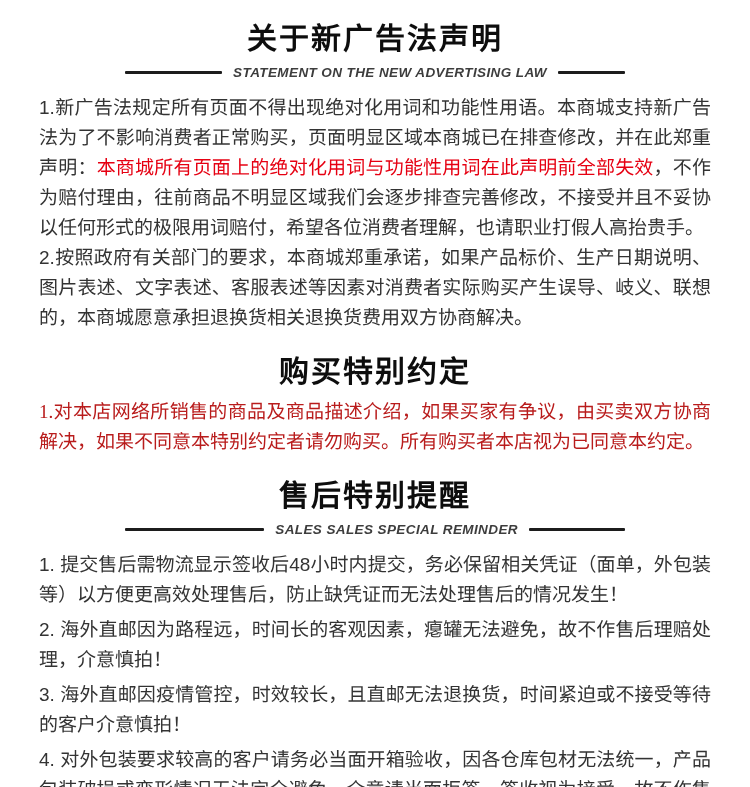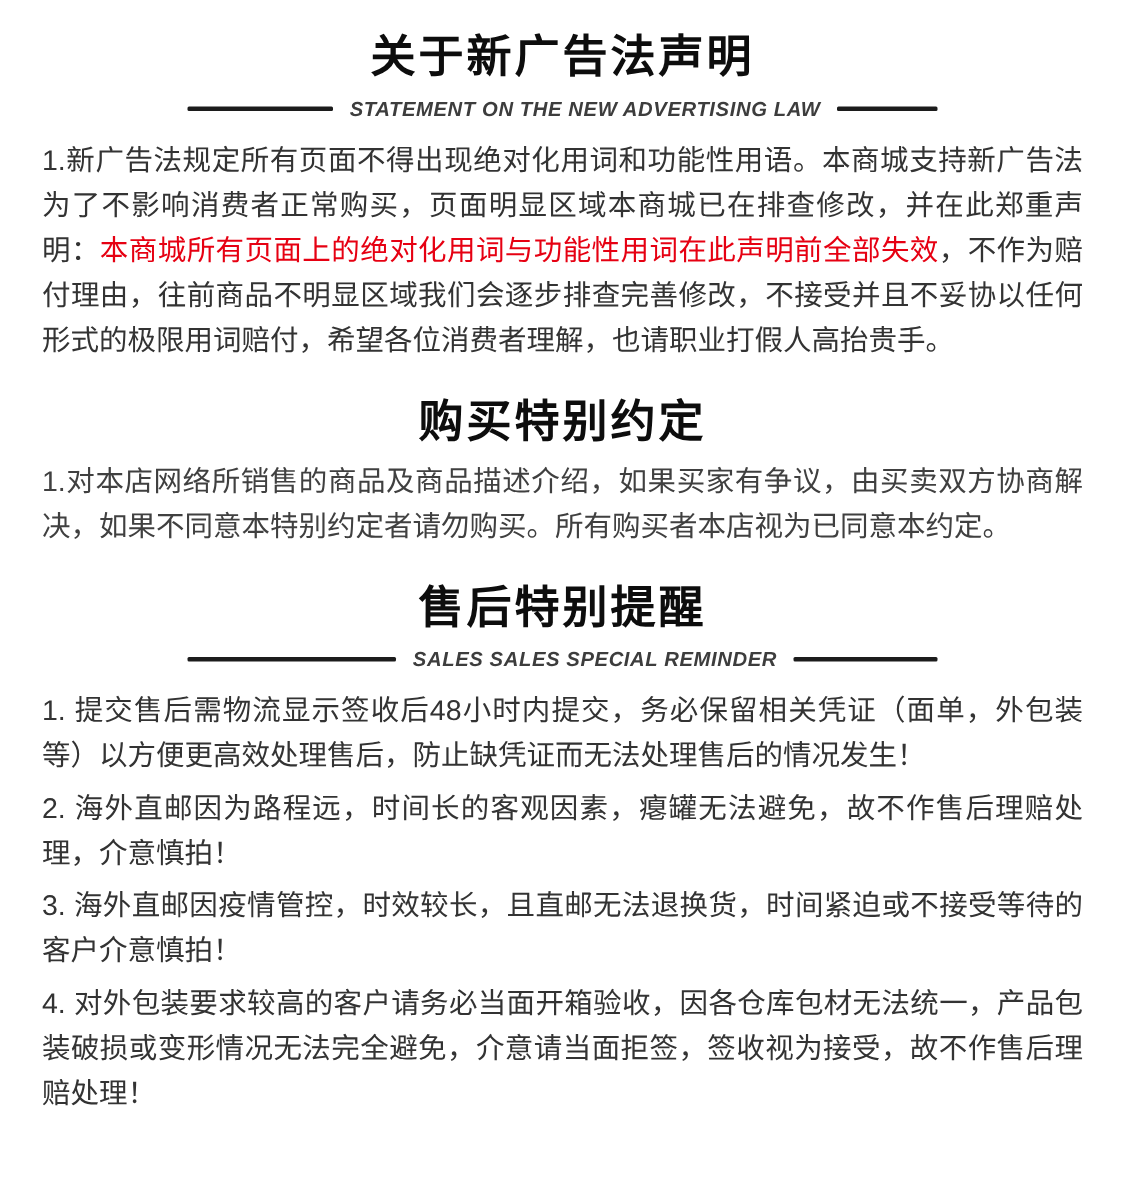--- a/index.html
+++ b/index.html
@@ -7,21 +7,21 @@
   body {
     width: 750px;
     height: 787px;
     overflow: hidden;
     font-family: "Liberation Sans", sans-serif;
     -webkit-font-smoothing: antialiased;
   }
   .page {
     width: 750px;
     height: 740px;
-    padding: 16px 28px 10px;
+    padding: 16px 39px 10px;
   }
   .section-title {
     font-size: 30px;
     font-weight: 800;
     color: #0d0d0d;
     text-align: center;
     letter-spacing: 2px;
     line-height: 1.25;
     margin: 4px 0 7px;
   }
@@ -47,38 +47,39 @@
     font-style: italic;
   }
   .body-text {
     font-size: 19px;
     line-height: 30px;
     color: #333333;
     text-align: justify;
     margin: 0;
   }
   .red-text { color: #e60012; }
-  p.red-para { color: #404040; }
+  p.red-para { color: #b91c1c; font-family: Liberation Serif, serif; }
   .aftersales .body-text { margin-bottom: 5px; }
   .section { margin-bottom: 6px; }
   .section + .section .section-title { margin-top: 20px; }
 </style>
 </head>
 <body>
 
 <div class="page">
 
   <div class="section">
     <h2 class="section-title">关于新广告法声明</h2>
     <div class="subtitle-row">
       <span class="divider-line left"></span>
       <span class="subtitle-text">STATEMENT ON THE NEW ADVERTISING LAW</span>
       <span class="divider-line right"></span>
     </div>
     <p class="body-text"><span>1.新广告法规定所有页面不得出现绝对化用词和功能性用语。本商城支持新广告法为了不影响消费者正常购买，页面明显区域本商城已在排查修改，并在此郑重声明：</span><span class="red-text">本商城所有页面上的绝对化用词与功能性用词在此声明前全部失效</span><span>，不作为赔付理由，往前商品不明显区域我们会逐步排查完善修改，不接受并且不妥协以任何形式的极限用词赔付，希望各位消费者理解，也请职业打假人高抬贵手。</span></p>
+    <p class="body-text">2.按照政府有关部门的要求，本商城郑重承诺，如果产品标价、生产日期说明、图片表述、文字表述、客服表述等因素对消费者实际购买产生误导、岐义、联想的，本商城愿意承担退换货相关退换货费用双方协商解决。</p>
   </div>
 
   <div class="section">
     <h2 class="section-title">购买特别约定</h2>
     <p class="body-text red-para">1.对本店网络所销售的商品及商品描述介绍，如果买家有争议，由买卖双方协商解决，如果不同意本特别约定者请勿购买。所有购买者本店视为已同意本约定。</p>
   </div>
 
   <div class="section aftersales">
     <h2 class="section-title">售后特别提醒</h2>
     <div class="subtitle-row">

